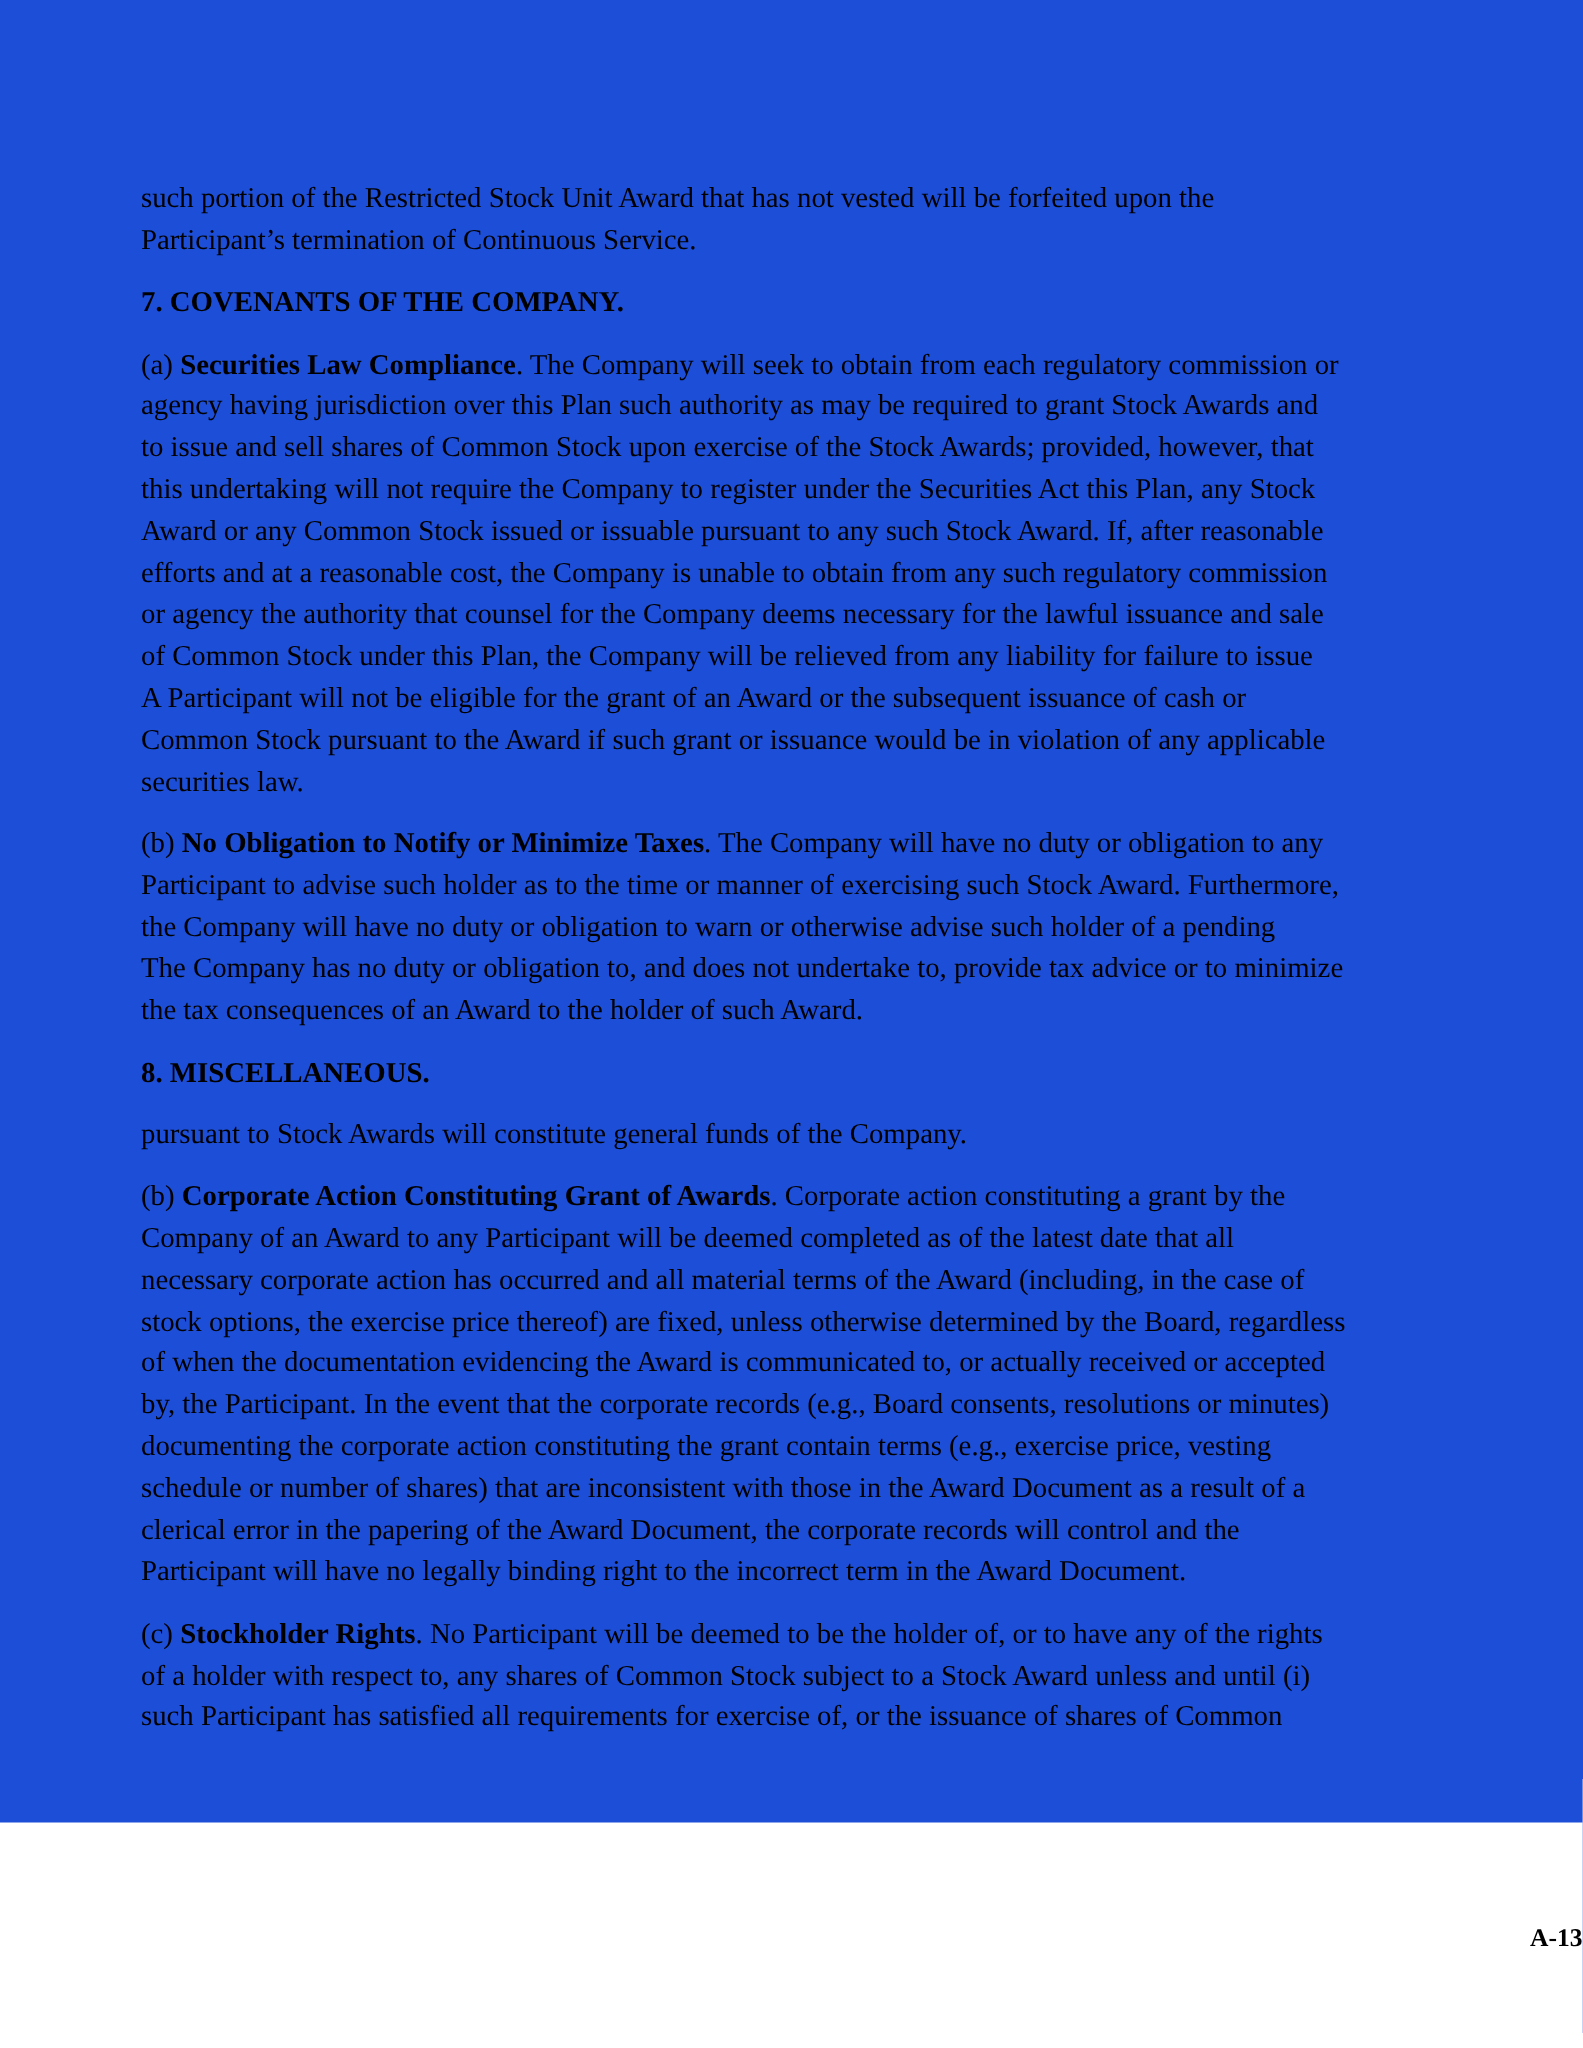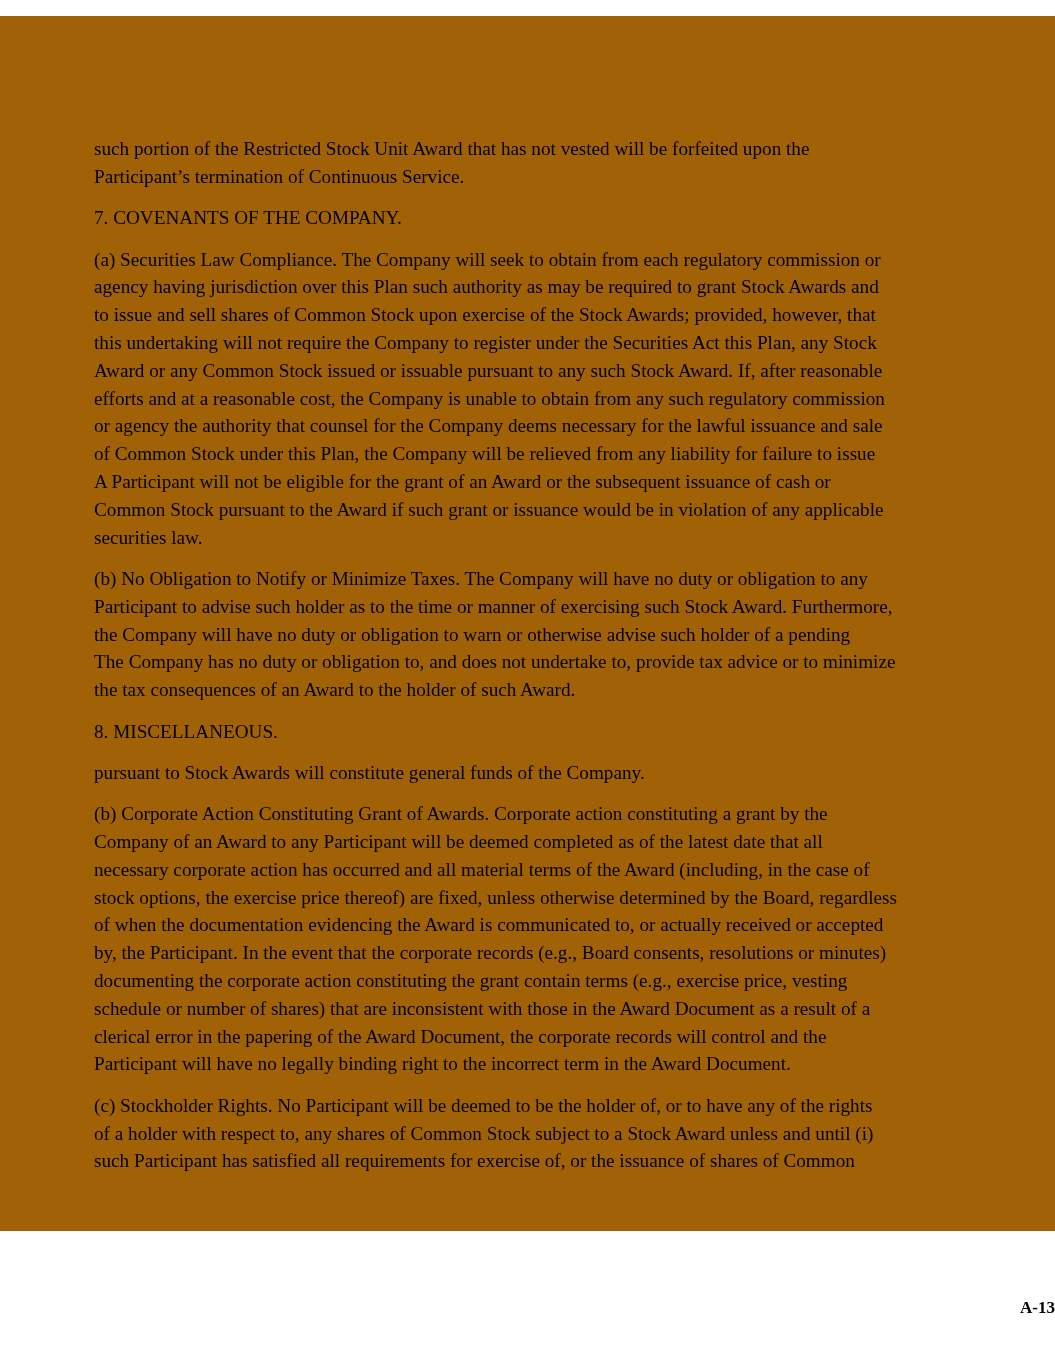--- a/index.html
+++ b/index.html
@@ -11,45 +11,45 @@
     width: 1055px;
     height: 1365px;
     position: relative;
     overflow: hidden;
     font-family: "Liberation Serif", "DejaVu Serif", serif;
     color: #000000;
   }
   .page {
     position: absolute;
     left: 0;
-    top: 16px;
+    top: 0;
     width: 1055px;
     height: 1215px;
-    background: #a16207;
+    background: #1d4ed8;
   }
   .content {
     position: absolute;
     left: 94px;
     top: 119px;
     width: 880px;
     font-size: 19.2px;
     line-height: 27.8px;
   }
   .para {
     margin: 0 0 13.6px 0;
   }
   .line {
     display: block;
     white-space: nowrap;
   }
   .heading {
-    font-weight: normal;
+    font-weight: bold;
     margin: 0 0 13.6px 0;
   }
-  b { font-weight: normal; }
+  b { font-weight: bold; }
   .footer {
     position: absolute;
     left: 0;
     width: 1055px;
     top: 1278px;
     text-align: right;
     font-size: 17px;
     line-height: 28px;
     font-weight: bold;
   }

